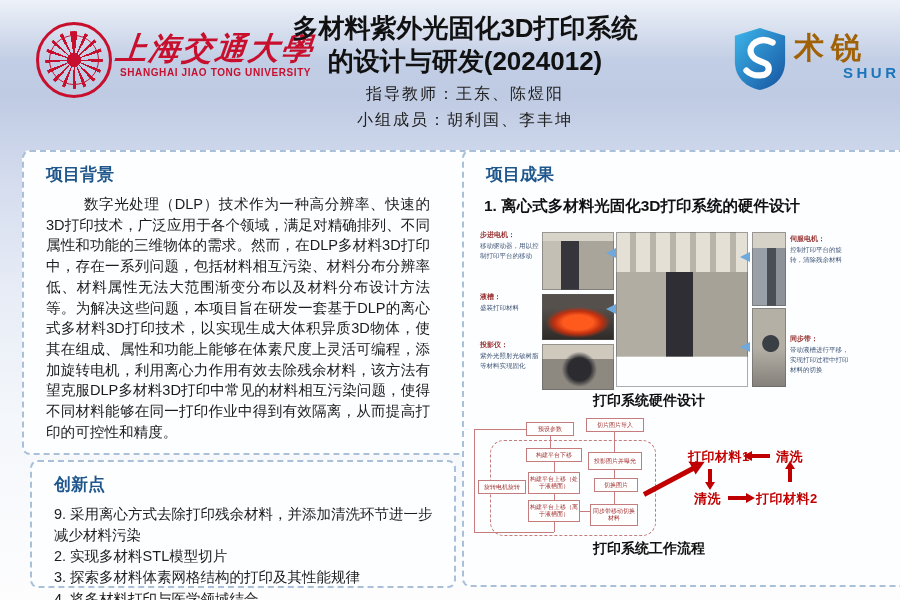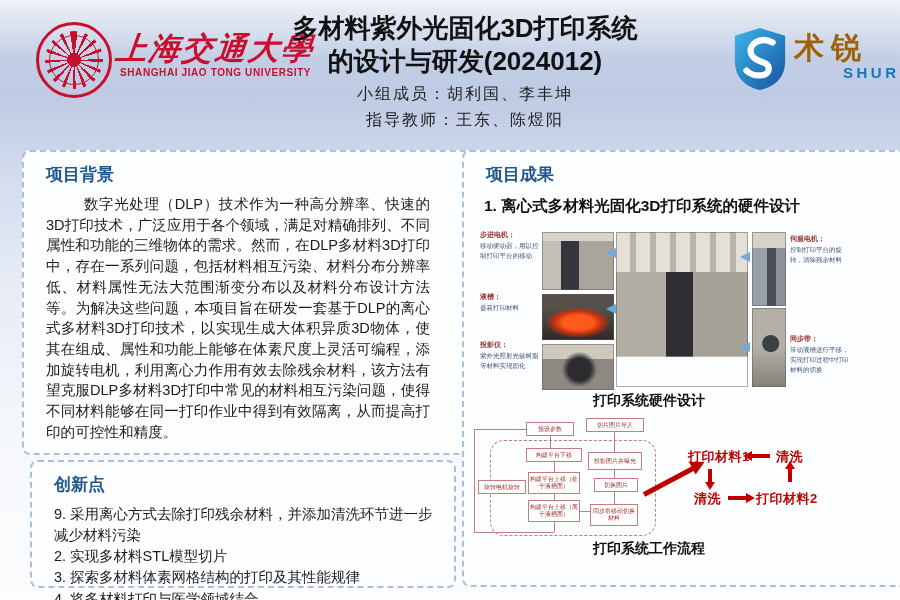--- a/index.html
+++ b/index.html
@@ -103,22 +103,22 @@
 <div class="page">
 
   <div>
     <div class="seal"></div>
     <div class="sjtu-zh">上海交通大學</div>
     <div class="sjtu-en">SHANGHAI JIAO TONG UNIVERSITY</div>
 
     <div class="title-block">
       <div class="title-line">多材料紫外光固化3D打印系统</div>
       <div class="title-line">的设计与研发(2024012)</div>
+      <div class="hdr-sub">指导教师：王东、陈煜阳</div>
       <div class="hdr-sub">小组成员：胡利国、李丰坤</div>
-      <div class="hdr-sub">指导教师：王东、陈煜阳</div>
     </div>
 
     <svg class="shield" viewBox="0 0 60 68">
       <defs>
         <linearGradient id="sg" x1="0" y1="0" x2="1" y2="1">
           <stop offset="0" stop-color="#3db6ea"></stop>
             <stop offset="1" stop-color="#1653a0"></stop>
         </linearGradient>
       </defs>
       <path d="M30 2 L56 10 V36 C56 54 44 63 30 66 C16 63 4 54 4 36 V10 Z" fill="url(#sg)"></path>

